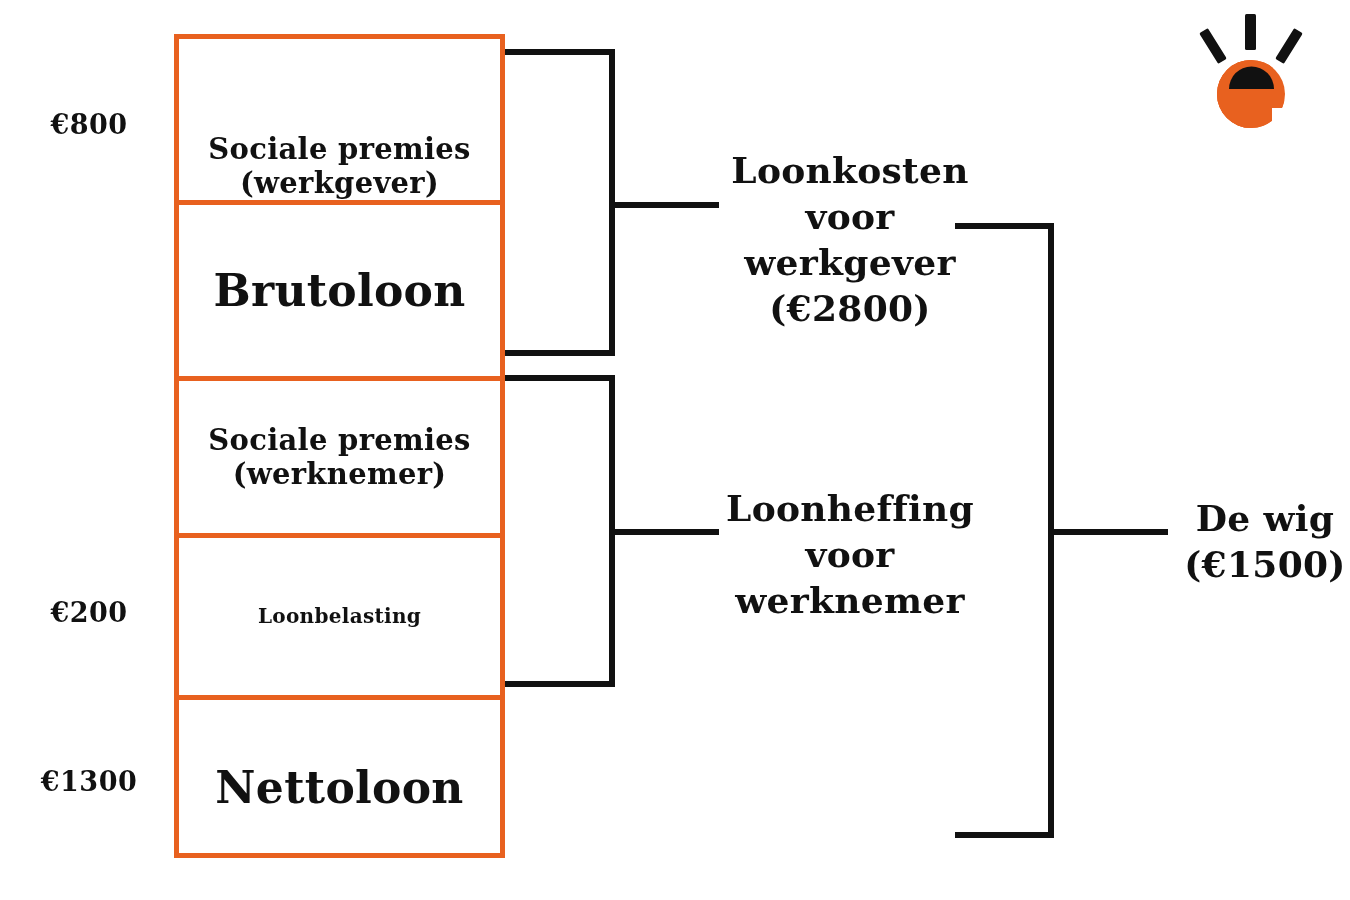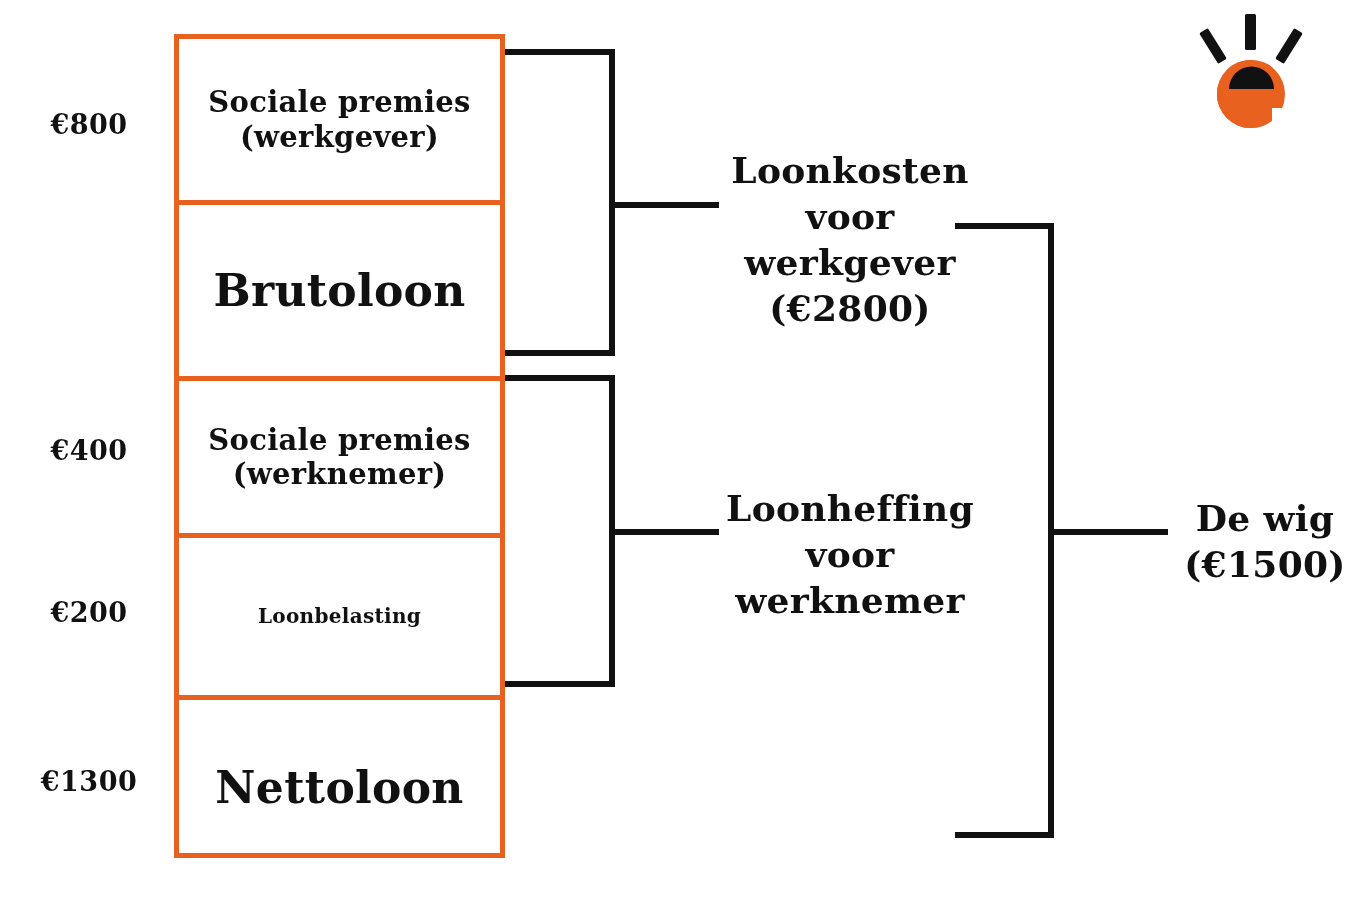--- a/index.html
+++ b/index.html
@@ -105,26 +105,25 @@
     width: 110px;
     height: 120px;
   }
 </style>
 </head>
 <body>
 
 <div id="stage">
 
   <div class="amount" style="top:124px;">€800</div>
-  <div class="amount" style="top:450px;">€400</div>
   <div class="amount" style="top:612px;">€200</div>
   <div class="amount" style="top:781px;">€1300</div>
 
   <div id="stack">
-    <div class="seg" style="top:0px; height:161px;">
+    <div class="seg" style="top:0px; height:161px;align-items:flex-end;">
       <span class="seg-label size-sm">Sociale premies
 (werkgever)</span>
     </div>
     <div class="seg" style="top:161px; height:176px;">
       <span class="seg-label size-lg">Brutoloon</span>
     </div>
     <div class="seg" style="top:337px; height:157px;">
       <span class="seg-label size-sm">Sociale premies
 (werknemer)</span>
     </div>

